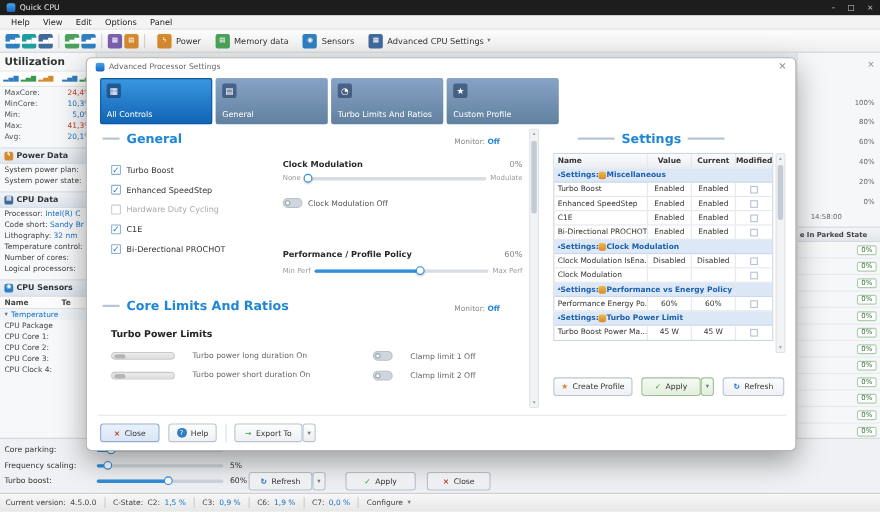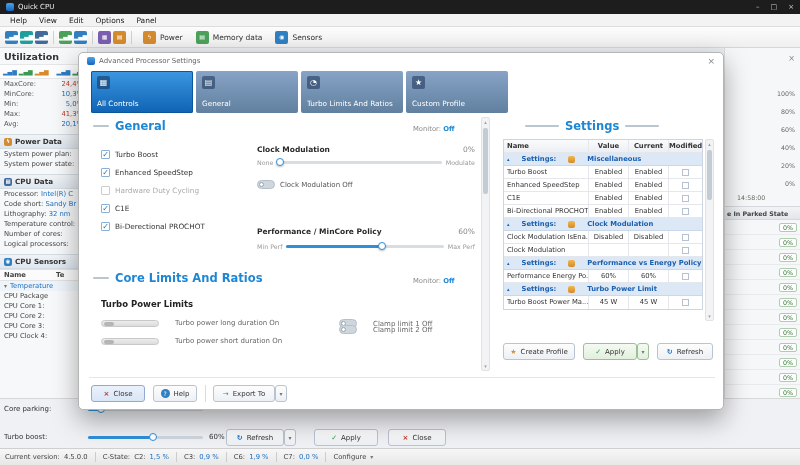--- a/index.html
+++ b/index.html
@@ -112,21 +112,21 @@
   .sarr.sbot{bottom:0}
   .sthumb{position:absolute;left:1px;width:5px;background:#c3cbd4;border-radius:2px}
   .stbl{position:absolute;left:424px;top:86px;width:200px;border:1px solid #cdd6e0;font-size:6.8px;background:#fff}
   .trw{display:flex;height:13px;line-height:12px;border-bottom:1px solid #e4e8ed}
   .trw:last-child{border-bottom:none}
   .c1{width:84px;padding-left:3px;overflow:hidden;white-space:nowrap}
   .c2,.c3{width:40px;text-align:center;border-left:1px solid #e4e8ed;overflow:hidden}
   .c4{width:34px;display:flex;align-items:center;justify-content:center;border-left:1px solid #e4e8ed}
   .thead{background:linear-gradient(#fafbfc,#eceff3);font-weight:bold;color:#333}
   .thead .c4t{width:34px;text-align:center;border-left:1px solid #e4e8ed}
-  .tgrp{display:flex;align-items:center;gap:12px;height:13px;line-height:12px;background:#dce8f6;color:#1b5fae;
+  .tgrp{display:flex;align-items:center;gap:0;height:13px;line-height:12px;background:#dce8f6;color:#1b5fae;
         font-weight:bold;padding-left:3px;border-bottom:1px solid #c9d8ea;white-space:nowrap;overflow:hidden}
   .garr{font-size:5px;color:#1b5fae}
   .gico{width:7px;height:7px;border-radius:2px;background:linear-gradient(#f2b84b,#d58a2e);display:inline-block}
   .mini-chk{width:7px;height:7px;border:1px solid #b6c2cf;background:#fff;display:inline-block}
   .fdiv{position:absolute;left:10px;width:626px;height:1px;background:#e3e6ea}
   .vsep{position:absolute;width:1px;background:#d8dde3}
 </style>
 </head>
 <body>
 
@@ -164,20 +164,25 @@
     <span>Power</span>
   </div>
   <div class="tb-btn">
     <span class="tico ic-g">▤</span>
     <span>Memory data</span>
   </div>
   <div class="tb-btn">
     <span class="tico ic-b">◉</span>
     <span>Sensors</span>
   </div>
+  <div class="tb-btn">
+    <span class="tico ic-n">▦</span>
+    <span>Advanced CPU Settings</span>
+    <span class="caret">▾</span>
+  </div>
 </div>
 
 <div class="sidebar">
   <div class="sb-title">Utilization</div>
   <div class="sb-iconrow">
     <span class="mini">▂▄▆</span>
     <span class="mini g">▂▄▆</span>
     <span class="mini o">▂▄▆</span>
     <span class="sb-sep"></span>
     <span class="mini">▂▄▆</span>
@@ -293,20 +298,28 @@
 </div>
 
 <div class="bstrip">
   <div class="brow" style="left:4px;top:4px;width:440px">
     <span style="width:84px">Core parking:</span>
     <span class="btrack">
         <i class="bfill" style="width:10%"></i>
         <i class="bthumb" style="left:8%"></i>
       </span>
     <span class="bval"></span>
+  </div>
+  <div class="brow" style="left:4px;top:18px;width:440px">
+    <span style="width:84px">Frequency scaling:</span>
+    <span class="btrack">
+        <i class="bfill" style="width:7%"></i>
+        <i class="bthumb" style="left:5%"></i>
+      </span>
+    <span class="bval">5%</span>
   </div>
   <div class="brow" style="left:4px;top:32px;width:440px">
     <span style="width:84px">Turbo boost:</span>
     <span class="btrack">
         <i class="bfill" style="width:56%"></i>
         <i class="bthumb" style="left:53%"></i>
       </span>
     <span class="bval">60%</span>
   </div>
   <div class="btn" style="left:226px;top:30px;width:58px">
@@ -415,21 +428,21 @@
     <span>Modulate</span>
   </div>
   <div class="trow2" style="left:178px;top:127px">
     <span class="tgl">
         <i></i>
       </span>
     <span>Clock Modulation Off</span>
   </div>
 
   <div class="flabel" style="left:178px;top:174px;width:218px">
-    <span>Performance / MinCore Policy</span>
+    <span>Performance / Profile Policy</span>
     <span class="fval">60%</span>
   </div>
   <div class="slider" style="left:178px;top:190px;width:218px">
     <span>Min Perf</span>
     <span class="track">
         <i class="fill" style="width:60%"></i>
         <i class="thumb" style="left:58%"></i>
       </span>
     <span>Max Perf</span>
   </div>
@@ -454,21 +467,21 @@
         <i></i>
       </span>
     <span>Clamp limit 1 Off</span>
   </div>
   <div class="prow" style="left:22px;top:284px">
     <span class="gslider">
         <i></i>
       </span>
     <span>Turbo power short duration On</span>
   </div>
-  <div class="prow" style="left:260px;top:272px">
+  <div class="prow" style="left:260px;top:284px">
     <span class="tgl">
         <i></i>
       </span>
     <span>Clamp limit 2 Off</span>
   </div>
 
   <div class="vscroll" style="left:402px;top:64px;height:254px">
     <span class="sarr">▴</span>
     <span class="sthumb" style="top:10px;height:66px"></span>
     <span class="sarr sbot">▾</span>

